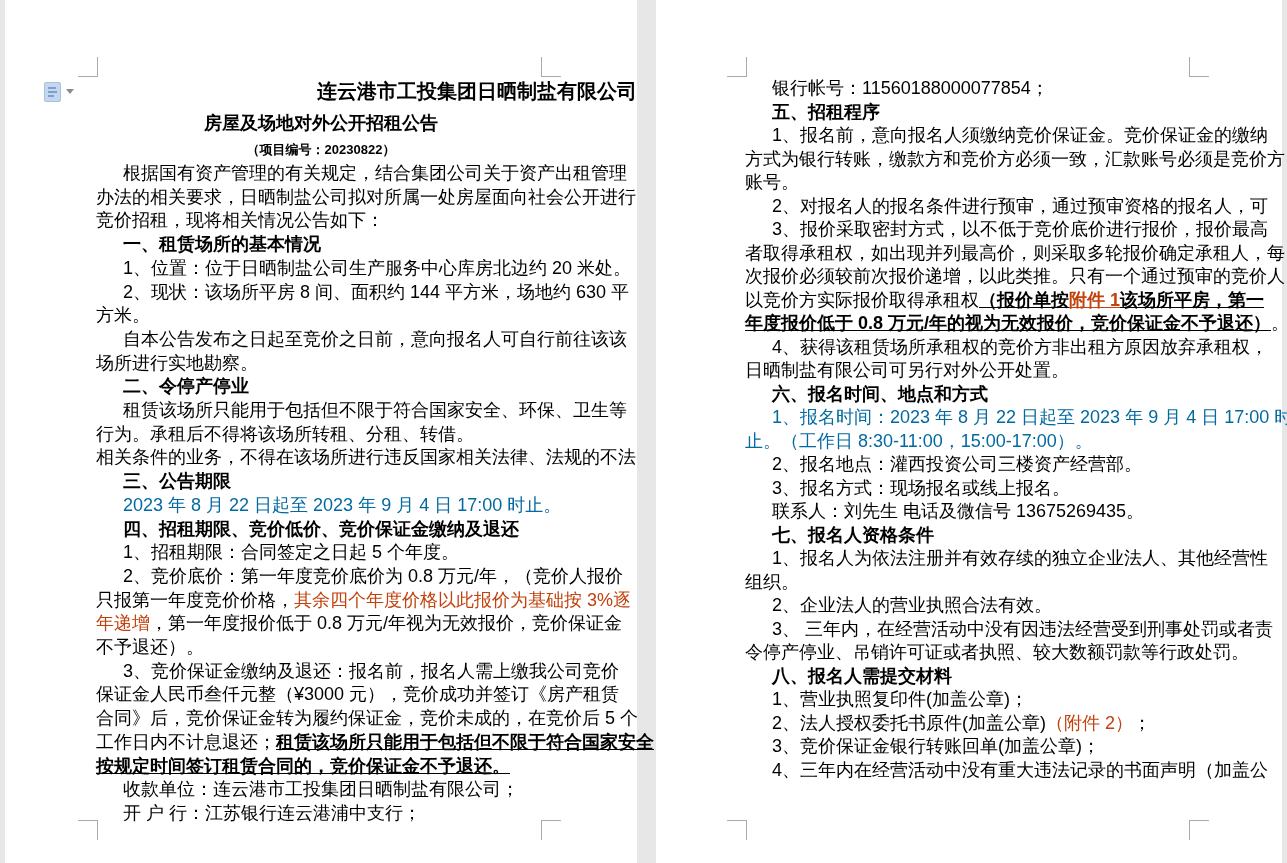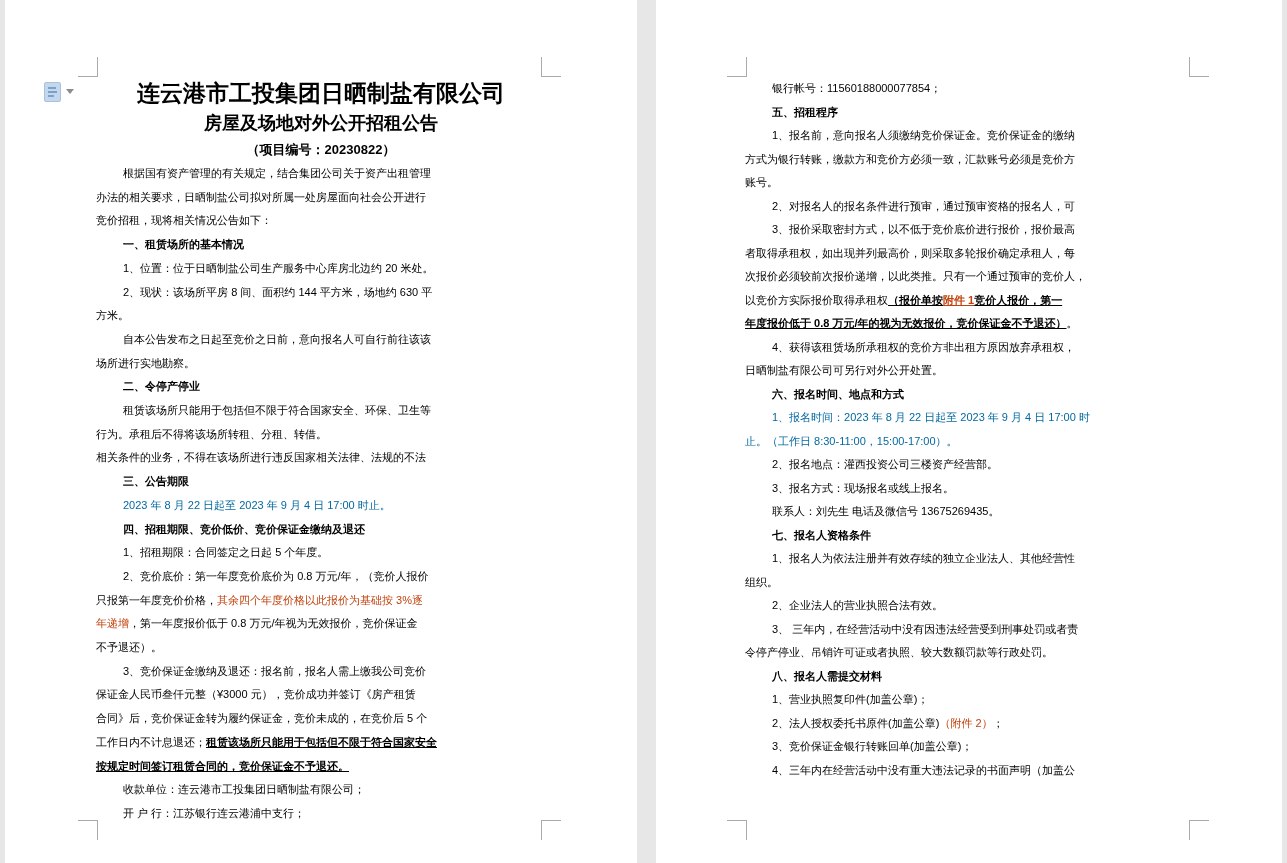--- a/index.html
+++ b/index.html
@@ -17,28 +17,28 @@
   #page2{left:656px;width:626px;}
 
   
   .mark{position:absolute;width:19px;height:19px;border:0 solid #aaaaaa;}
   .mark.tl{border-right-width:1px;border-bottom-width:1px;}
   .mark.tr{border-left-width:1px;border-bottom-width:1px;}
   .mark.bl{border-right-width:1px;border-top-width:1px;}
   .mark.br{border-left-width:1px;border-top-width:1px;}
 
   .title{position:absolute;left:0;right:0;text-align:center;font-weight:bold;color:#000;}
-  #p1-title1{top:78px;font-size:23px;}
+  #p1-title1{top:78px;font-size:20px;text-align:right;}
   #p1-title2{top:111px;font-size:18px;}
   #p1-project{top:141px;font-size:13px;}
 
   .body-text{position:absolute;color:#000;}
   #p1-body{left:91px;top:162px;width:470px;}
   #p2-body{left:89px;top:77px;width:470px;}
-  .line{font-size:11px;line-height:23.7px;white-space:nowrap;}
+  .line{font-size:18px;line-height:23.7px;white-space:nowrap;}
   #p2-body .line{line-height:23.5px;}
   .in{padding-left:27px;}
   .b{font-weight:bold;}
   .u{text-decoration:underline;}
   .red{color:#c2410c;}
   .blue{color:#0369a1;}
 
   
   #paste-btn{position:absolute;left:40px;top:80px;width:38px;height:24px;cursor:pointer;}
   #paste-icon{
@@ -102,21 +102,21 @@
   <div class="body-text" id="p2-body">
       <div class="line in"><span>银行帐号：11560188000077854；</span></div>
       <div class="line in"><span class="b">五、招租程序</span></div>
       <div class="line in"><span>1、报名前，意向报名人须缴纳竞价保证金。竞价保证金的缴纳</span></div>
       <div class="line"><span>方式为银行转账，缴款方和竞价方必须一致，汇款账号必须是竞价方</span></div>
       <div class="line"><span>账号。</span></div>
       <div class="line in"><span>2、对报名人的报名条件进行预审，通过预审资格的报名人，可</span></div>
       <div class="line in"><span>3、报价采取密封方式，以不低于竞价底价进行报价，报价最高</span></div>
       <div class="line"><span>者取得承租权，如出现并列最高价，则采取多轮报价确定承租人，每</span></div>
       <div class="line"><span>次报价必须较前次报价递增，以此类推。只有一个通过预审的竞价人，</span></div>
-      <div class="line"><span>以竞价方实际报价取得承租权</span><span class="b u">（报价单按</span><span class="b u red">附件 1</span><span class="b u">竞价人报价，第一</span></div>
+      <div class="line"><span>以竞价方实际报价取得承租权</span><span class="b u">（报价单按</span><span class="b u red">附件 1</span><span class="b u">该场所平房，第一</span></div>
       <div class="line"><span class="b u">年度报价低于 0.8 万元/年的视为无效报价，竞价保证金不予退还）</span><span>。</span></div>
       <div class="line in"><span>4、获得该租赁场所承租权的竞价方非出租方原因放弃承租权，</span></div>
       <div class="line"><span>日晒制盐有限公司可另行对外公开处置。</span></div>
       <div class="line in"><span class="b">六、报名时间、地点和方式</span></div>
       <div class="line in"><span class="blue">1、报名时间：2023 年 8 月 22 日起至 2023 年 9 月 4 日 17:00 时</span></div>
       <div class="line"><span class="blue">止。（工作日 8:30-11:00，15:00-17:00）。</span></div>
       <div class="line in"><span>2、报名地点：灌西投资公司三楼资产经营部。</span></div>
       <div class="line in"><span>3、报名方式：现场报名或线上报名。</span></div>
       <div class="line in"><span>联系人：刘先生  电话及微信号 13675269435。</span></div>
       <div class="line in"><span class="b">七、报名人资格条件</span></div>

